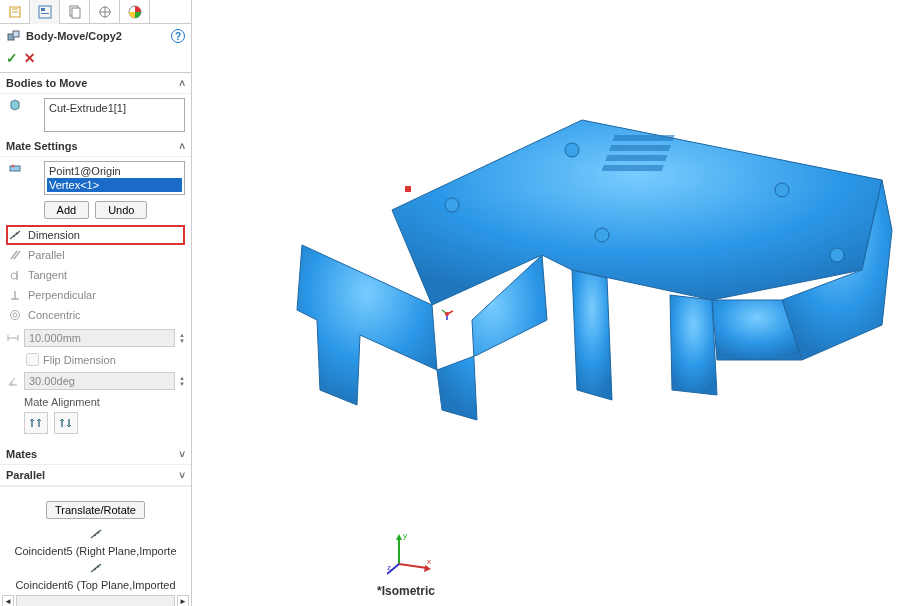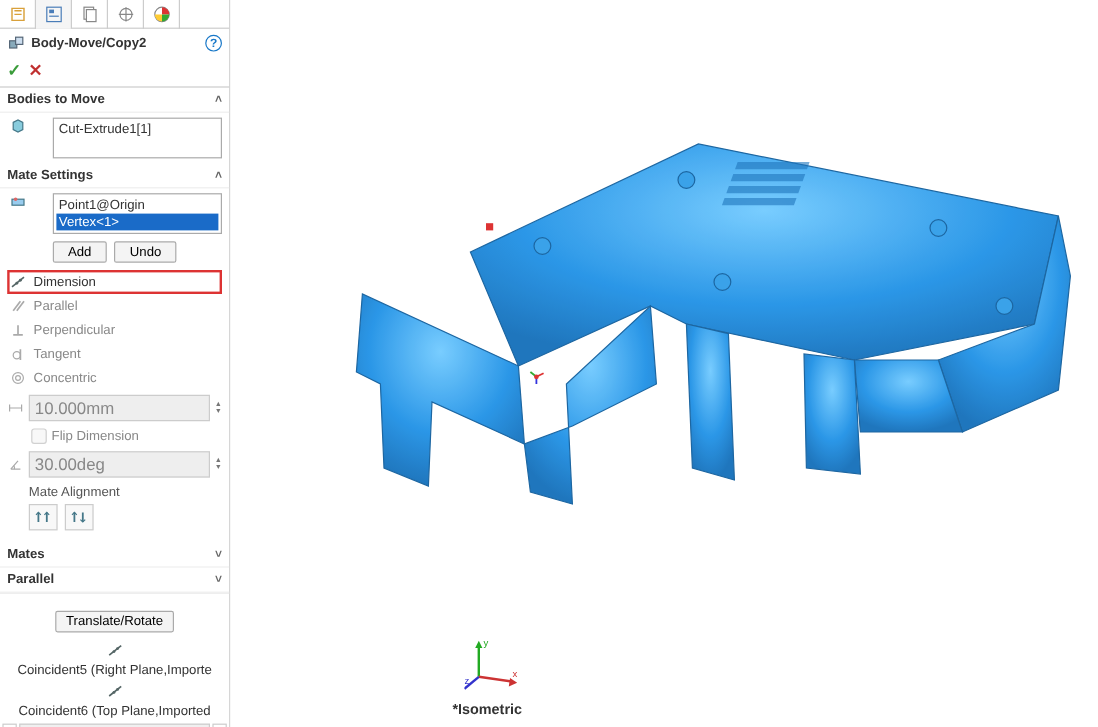--- a/index.html
+++ b/index.html
@@ -21,21 +21,21 @@
   .section-body { padding: 4px 6px; }
   .selbox { border: 1px solid #aaa; background: #fff; min-height: 28px; font-size: 11px; padding: 2px; margin-left: 18px; }
   .selbox .row { padding: 1px 2px; }
   .selbox .row.sel { background: #1a6bc8; color: #fff; }
   .btnrow { display: flex; gap: 6px; justify-content: center; margin: 6px 0; }
   .btn { border: 1px solid #aaa; background: #f4f4f4; padding: 2px 12px; font-size: 11px; cursor: pointer; border-radius: 2px; }
   .mateopt { display: flex; align-items: center; gap: 6px; padding: 3px 2px; color: #888; }
   .mateopt svg { width: 14px; height: 14px; }
   .mateopt.highlight { border: 2px solid #d33; color: #333; padding: 1px 0; }
   .dimrow { display: flex; align-items: center; gap: 4px; margin: 4px 0; color: #888; }
-  .dimrow .num { border: 1px solid #ccc; background: #eee; flex: 1; padding: 2px 4px; font-size: 14px; }
+  .dimrow .num { border: 1px solid #ccc; background: #eee; flex: 1; padding: 2px 4px; font-size: 11px; }
   .dimrow .spin { display: flex; flex-direction: column; font-size: 6px; color: #777; }
   .dimrow svg { width: 14px; height: 14px; }
   .chkrow { display: flex; align-items: center; gap: 4px; padding: 2px 20px; color: #888; }
   .alignrow { display: flex; gap: 6px; padding: 2px 18px 6px; }
   .alignbtn { border: 1px solid #ccc; width: 24px; height: 22px; display: flex; align-items: center; justify-content: center; background: #f8f8f8; cursor: pointer; }
   .small-head { padding: 2px 18px; font-weight: normal; color: #555; }
   .translate-btn { border: 1px solid #aaa; background: #f4f4f4; padding: 2px 8px; font-size: 11px; margin: 6px auto; display: block; cursor: pointer; border-radius: 2px; }
   .materow2 { display: flex; align-items: center; gap: 4px; padding: 2px 4px; font-size: 11px; flex-direction: column; }
   .materow2 svg { width: 14px; height: 14px; flex-shrink: 0; }
   .scroller { display: flex; align-items: center; padding: 2px; gap: 2px; }
@@ -152,31 +152,31 @@
     </div>
     <div class="mateopt">
       <svg viewBox="0 0 14 14">
           <line x1="3" y1="11" x2="9" y2="3" stroke="#aaa" stroke-width="1.4"></line>
           <line x1="6" y1="11" x2="12" y2="3" stroke="#aaa" stroke-width="1.4"></line>
         </svg>
       <span>Parallel</span>
     </div>
     <div class="mateopt">
       <svg viewBox="0 0 14 14">
+          <circle cx="6" cy="8" r="3" stroke="#aaa" fill="none"></circle>
+          <line x1="9" y1="3" x2="9" y2="12" stroke="#aaa" stroke-width="1.4"></line>
+        </svg>
+      <span>Tangent</span>
+    </div>
+    <div class="mateopt">
+      <svg viewBox="0 0 14 14">
           <line x1="3" y1="11" x2="11" y2="11" stroke="#aaa" stroke-width="1.4"></line>
           <line x1="7" y1="11" x2="7" y2="3" stroke="#aaa" stroke-width="1.4"></line>
         </svg>
       <span>Perpendicular</span>
-    </div>
-    <div class="mateopt">
-      <svg viewBox="0 0 14 14">
-          <circle cx="6" cy="8" r="3" stroke="#aaa" fill="none"></circle>
-          <line x1="9" y1="3" x2="9" y2="12" stroke="#aaa" stroke-width="1.4"></line>
-        </svg>
-      <span>Tangent</span>
     </div>
     <div class="mateopt">
       <svg viewBox="0 0 14 14">
           <circle cx="7" cy="7" r="4.5" stroke="#aaa" fill="none"></circle>
           <circle cx="7" cy="7" r="2" stroke="#aaa" fill="none"></circle>
         </svg>
       <span>Concentric</span>
     </div>
 
     <div class="dimrow">

